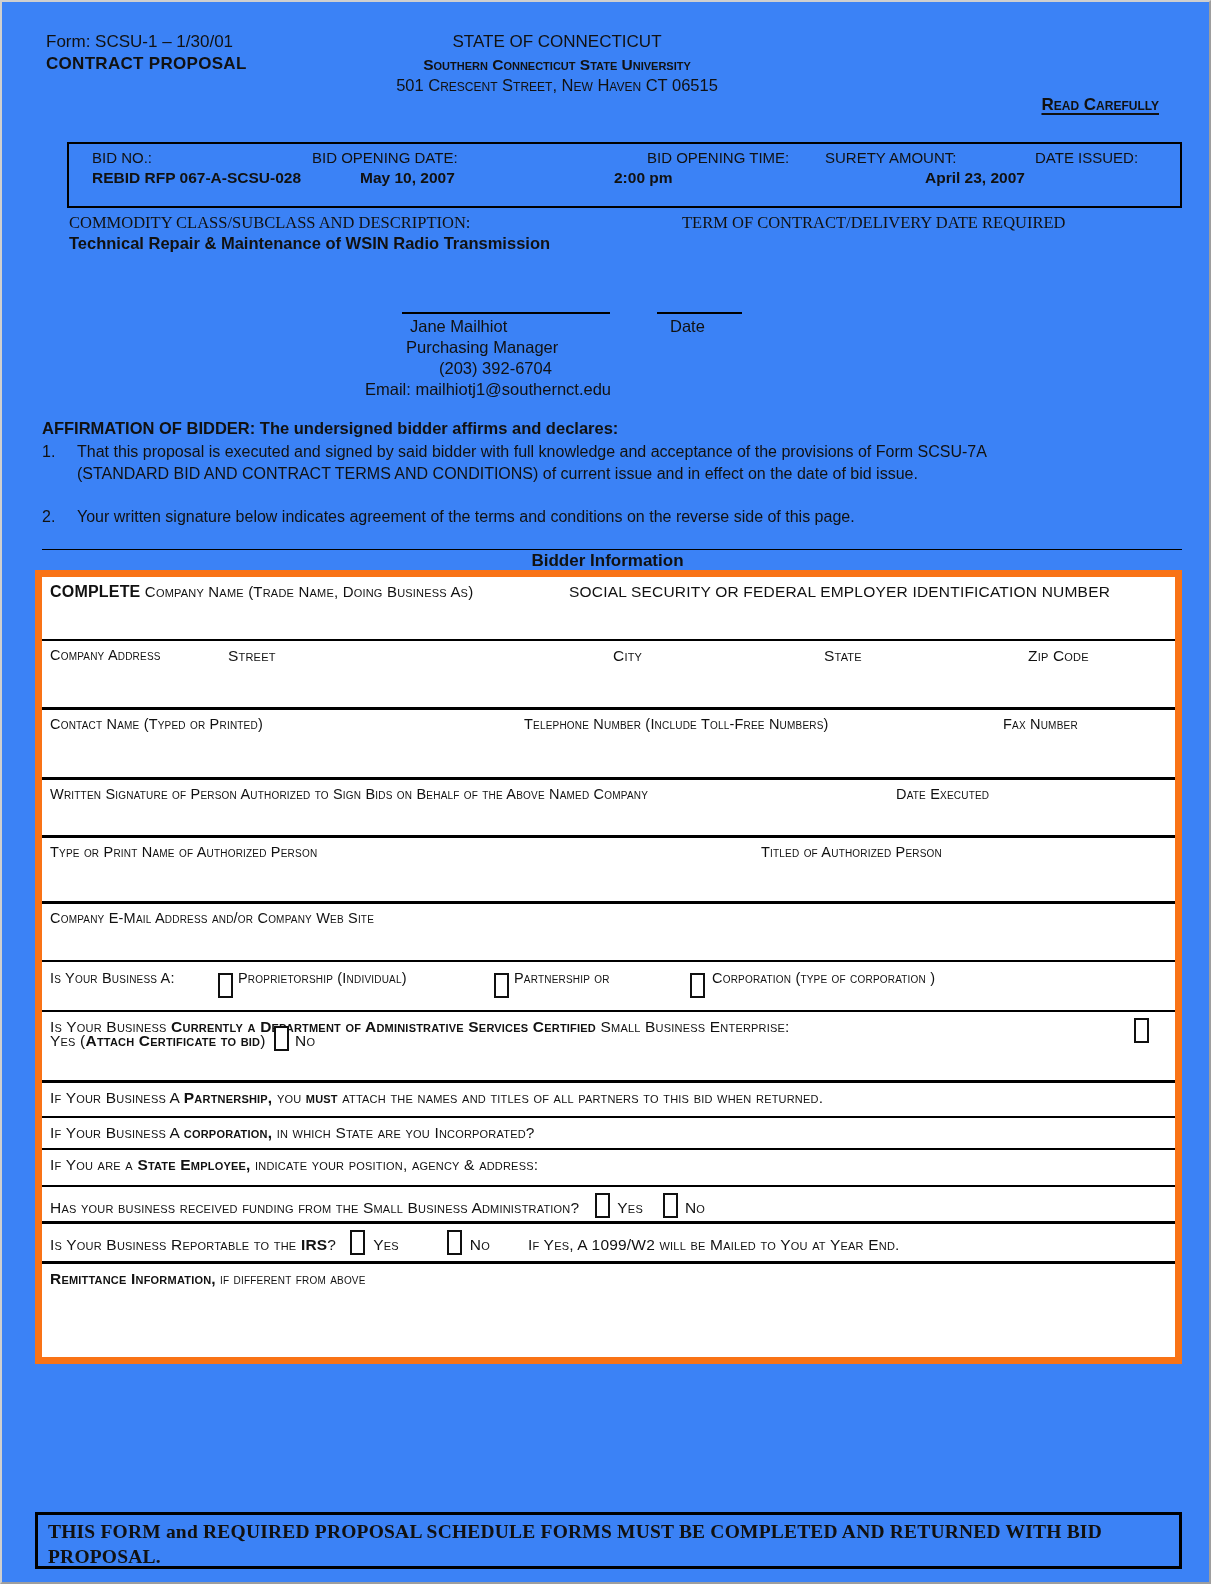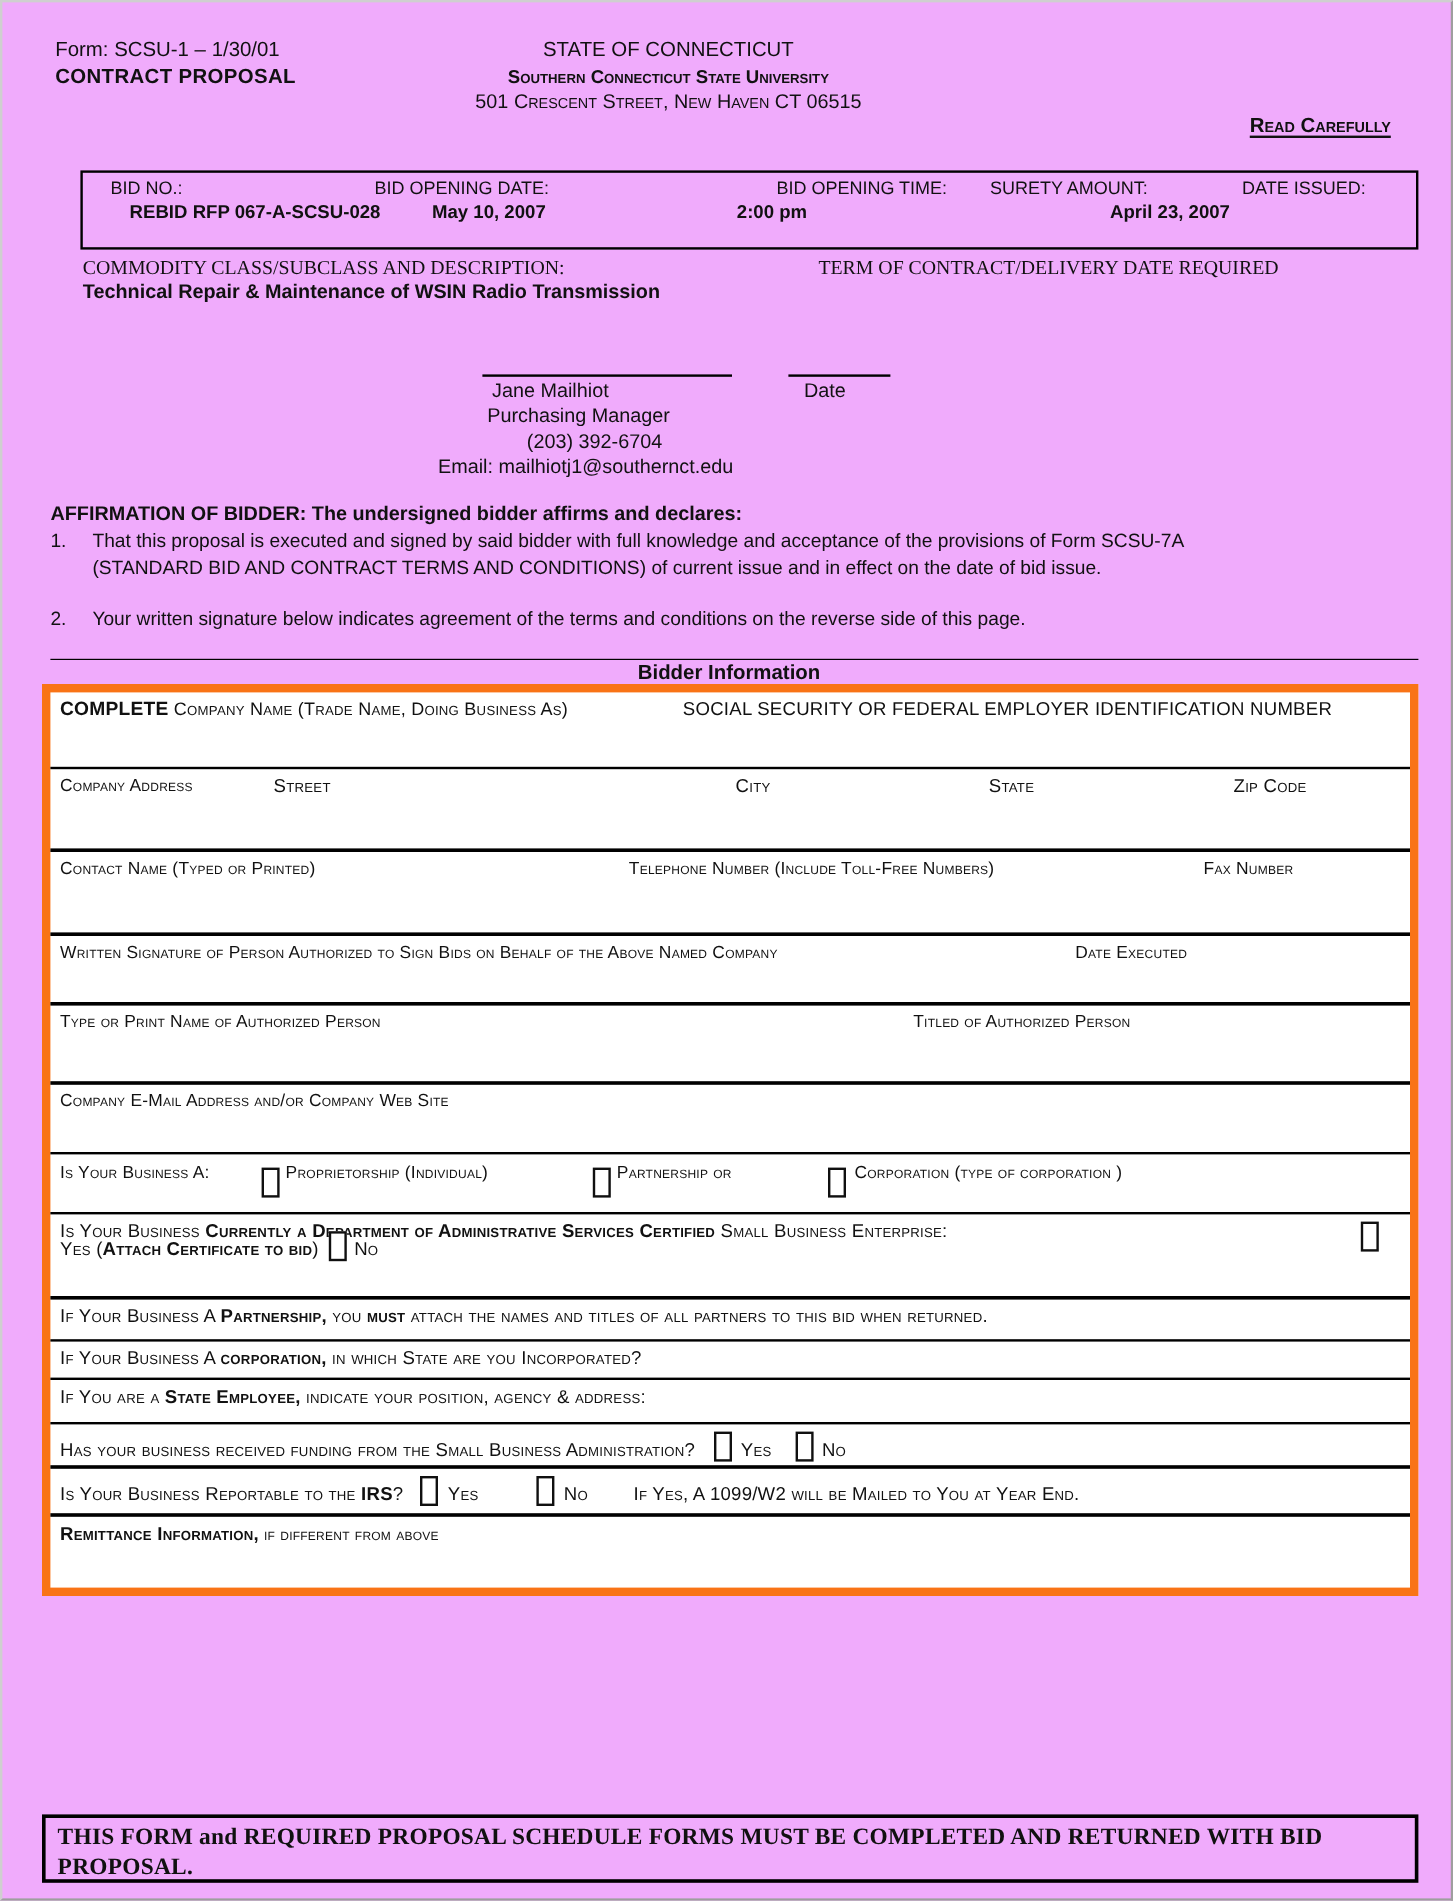--- a/index.html
+++ b/index.html
@@ -1,17 +1,17 @@
 <!DOCTYPE html>
 <html><head>
 <meta charset="utf-8">
 <style>
   html,body{margin:0;padding:0;background:#e8e8e8;}
   .page{
-    position:relative;width:1211px;height:1584px;background:#f0abfc;
+    position:relative;width:1211px;height:1584px;background:#3b82f6;
     font-family:"Liberation Sans","DejaVu Sans",sans-serif;color:#111;
     border:2px solid #cfcfcf;border-right-color:#9e9e9e;border-bottom-color:#9e9e9e;
     box-sizing:border-box;overflow:hidden;
   }
   .abs{position:absolute;}
   .b{font-weight:bold;}
   .sc{font-variant:small-caps;}
   .serif{font-family:"Liberation Serif","DejaVu Serif",serif;}
   .u{text-decoration:underline;text-decoration-thickness:2px;text-underline-offset:3px;}
   
@@ -48,21 +48,21 @@
   </div>
 
   <div class="abs b sc u" style="left:900px;top:93px;width:257px;text-align:right;font-size:17px;">Read Carefully</div>
 
   <div class="abs bidbox">
     <span style="left:23px;top:5px;">BID NO.:</span>
     <span style="left:243px;top:5px;">BID OPENING DATE:</span>
     <span style="left:578px;top:5px;">BID OPENING TIME:</span>
     <span style="left:756px;top:5px;">SURETY AMOUNT:</span>
     <span style="left:966px;top:5px;">DATE ISSUED:</span>
-    <span class="val" style="left:23px;top:25px;margin-left:16px;">REBID RFP 067-A-SCSU-028</span>
+    <span class="val" style="left:23px;top:25px;">REBID RFP 067-A-SCSU-028</span>
     <span class="val" style="left:291px;top:25px;">May 10, 2007</span>
     <span class="val" style="left:545px;top:25px;">2:00 pm</span>
     <span class="val" style="left:856px;top:25px;">April 23, 2007</span>
   </div>
 
   <div class="abs serif" style="left:67px;top:211px;font-size:16.5px;">COMMODITY CLASS/SUBCLASS AND DESCRIPTION:</div>
   <div class="abs serif" style="left:680px;top:211px;font-size:16.5px;">TERM OF CONTRACT/DELIVERY DATE REQUIRED</div>
   <div class="abs b" style="left:67px;top:232px;font-size:16.5px;">Technical Repair &amp; Maintenance of WSIN Radio Transmission</div>
 
   <div class="abs sigline" style="left:400px;top:310px;width:208px;"></div>
@@ -147,21 +147,21 @@
     </div>
 
     <div class="trow bt2 flowrow" style="height:36px;">
       <span class="q nw"><span>Has your business received funding from the Small Business Administration?</span><span class="cb" style="margin:0 7px 0 16px;"></span><span>Yes</span><span class="cb" style="margin:0 7px 0 20px;"></span><span>No</span></span>
     </div>
 
     <div class="trow bt3 flowrow" style="height:40px;">
       <span class="q nw"><span>Is Your Business Reportable to the </span><b style="font-variant:normal;">IRS</b><span>?</span><span class="cb" style="margin:0 8px 0 14px;"></span><span>Yes</span><span class="cb" style="margin:0 8px 0 48px;"></span><span>No</span><span style="margin-left:38px;">If Yes, A 1099/W2 will be Mailed to You at Year End.</span></span>
     </div>
 
-    <div class="trow bt3 flowrow" style="height:62px;">
+    <div class="trow bt3 flowrow" style="height:96px;">
       <span class="q nw"><b>Remittance Information,</b><span style="font-size:14.5px;"> if different from above</span></span>
     </div>
 
   </div>
 
   <div class="abs footerbox">
     <div class="txt">THIS FORM and REQUIRED PROPOSAL SCHEDULE FORMS MUST BE COMPLETED AND RETURNED WITH BID PROPOSAL.</div>
   </div>
 
 </div>

